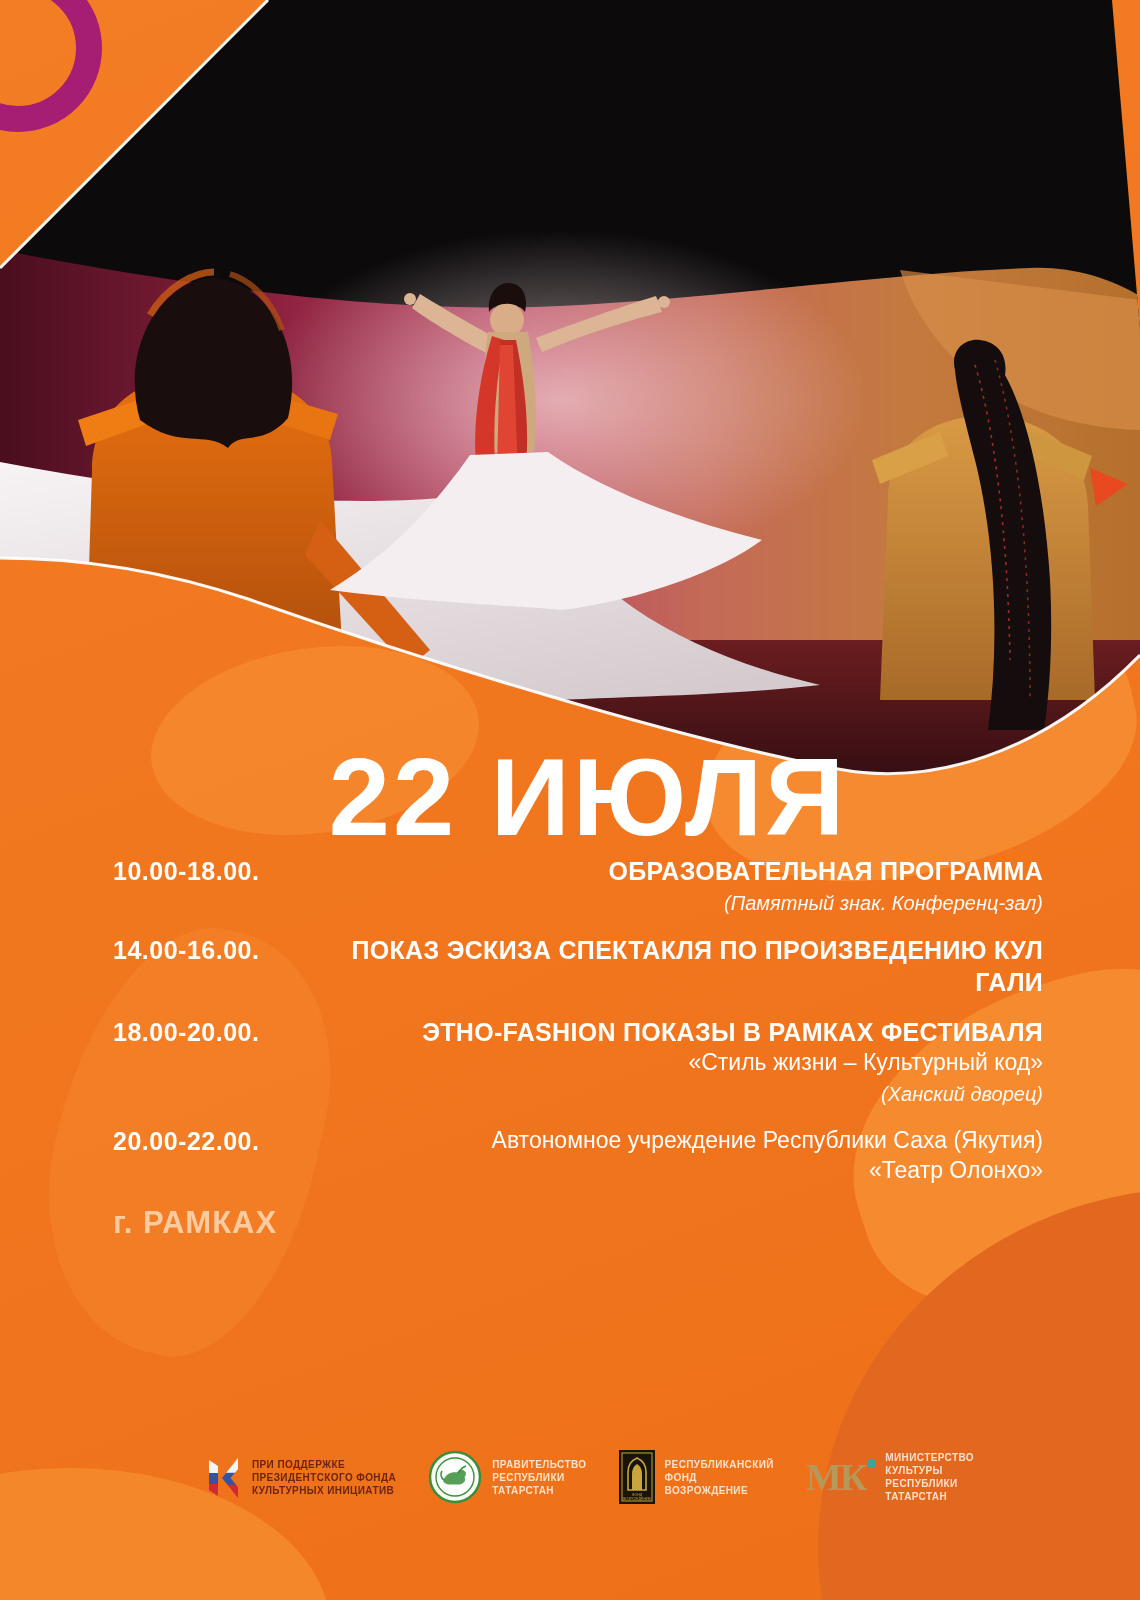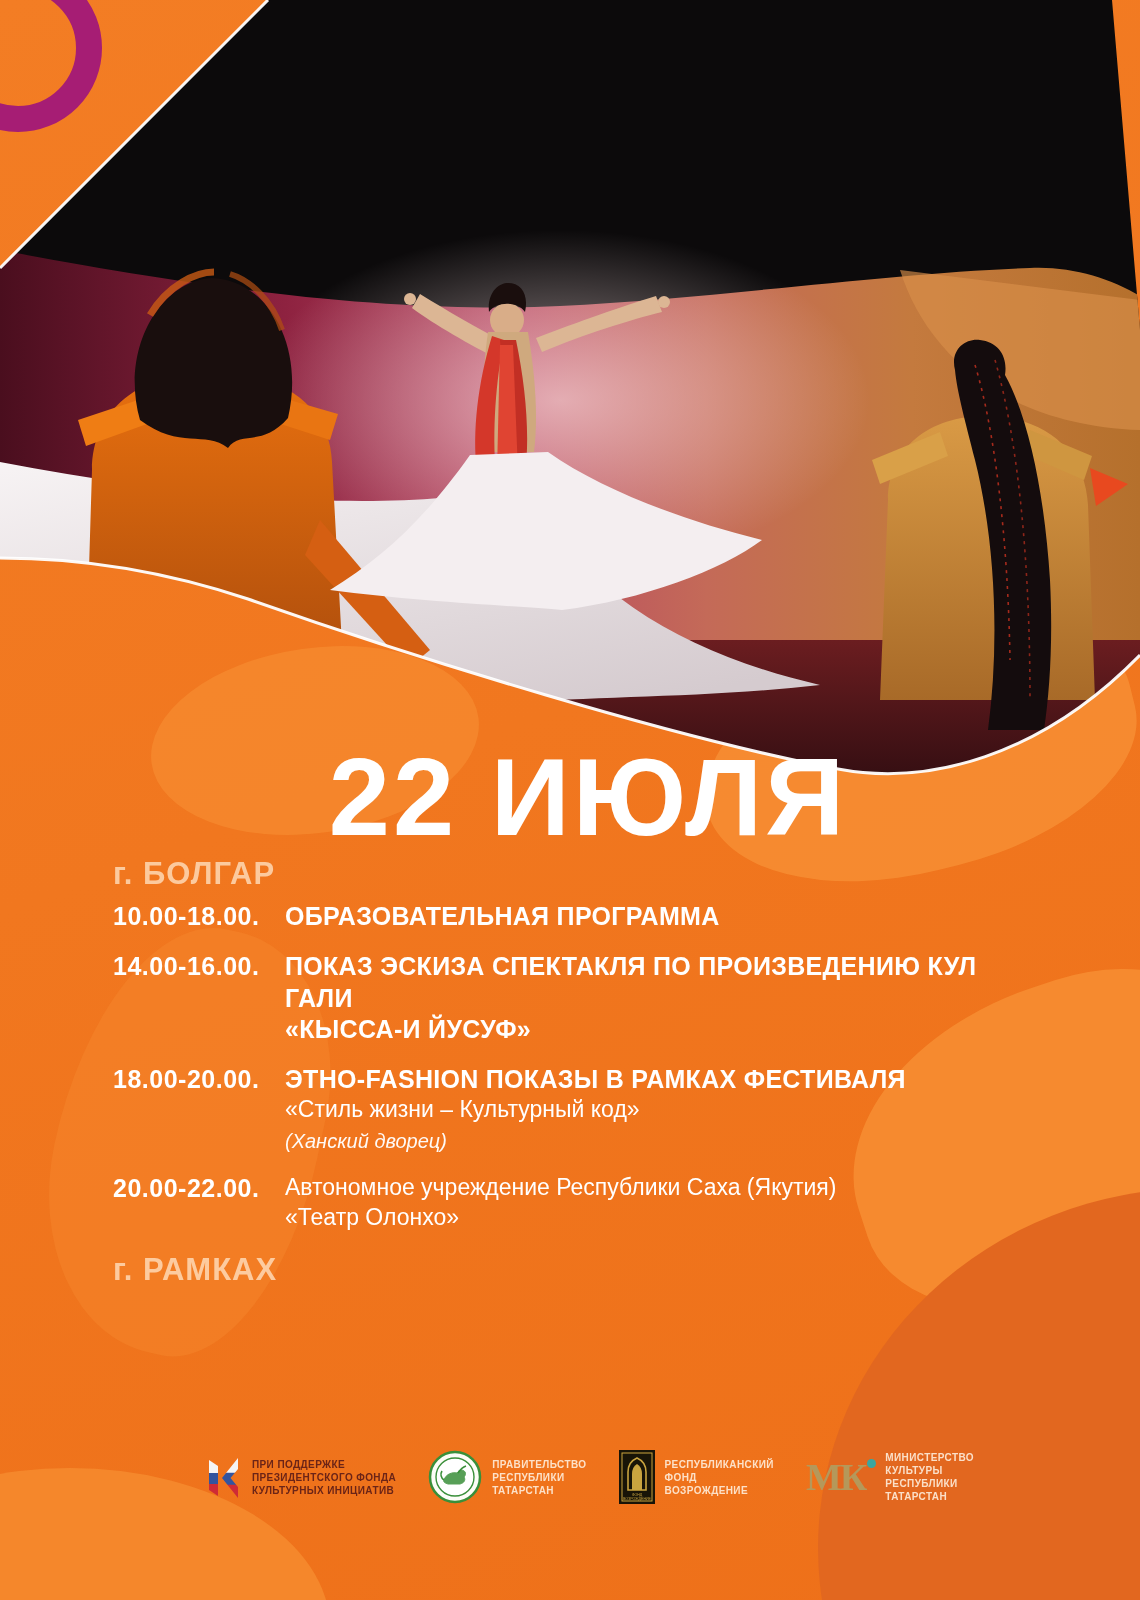--- a/index.html
+++ b/index.html
@@ -27,21 +27,21 @@
   .photo-svg{position:absolute;left:0;top:0;}
   
   .date-title{position:absolute;left:0;top:742px;width:100%;text-align:center;margin:0;
     color:#ffffff;font-size:110px;line-height:1;font-weight:bold;letter-spacing:3px;}
   
   .schedule{position:absolute;left:113px;top:856px;width:930px;color:#fff;}
   .city{font-size:31px;font-weight:bold;letter-spacing:1px;color:rgba(255,222,190,.8);margin:0 0 9px 0;}
   .city.kazan{margin:2px 0 7px 0;}
   .event-row{display:flex;align-items:flex-start;margin-bottom:19px;}
   .event-time{flex:none;width:172px;font-size:25px;font-weight:bold;letter-spacing:.5px;line-height:1.25;}
-  .event-body{flex:1;}
+  .event-body{flex:1;text-align:right;}
   .event-title{font-size:25px;font-weight:bold;letter-spacing:.3px;line-height:1.25;}
   .event-sub{font-size:23px;font-weight:normal;line-height:1.3;}
   .event-venue{font-size:20px;font-style:italic;line-height:1.3;margin-top:3px;color:rgba(255,255,255,.96);}
   
   .partners{position:absolute;left:0;top:1450px;width:100%;display:flex;justify-content:center;
     align-items:center;gap:32px;}
   .partner{display:flex;align-items:center;gap:10px;}
   .partner-caption{font-size:10px;line-height:1.3;letter-spacing:.4px;font-weight:bold;
     color:rgba(255,244,230,.85);text-transform:uppercase;}
   .partner-caption.dark{color:#6b2417;}
@@ -156,34 +156,33 @@
     </g>
 
     <path d="M 0 268 L 268 0 M 1140 655 C 1040 757 928 786 838 769
              C 678 739 418 659 248 599 C 158 569 78 558 0 558" stroke="#ffffff" stroke-width="3" fill="none" opacity=".95"></path>
   </svg>
 
   <h1 class="date-title">22 ИЮЛЯ</h1>
 
   <div class="schedule">
 
-    <div class="city">г. БОЛГАР</div>
 
     <div class="event-row">
       <div class="event-time">10.00-18.00.</div>
       <div class="event-body">
         <div class="event-title">ОБРАЗОВАТЕЛЬНАЯ ПРОГРАММА</div>
+        <div class="event-venue">(Памятный знак. Конференц-зал)</div>
       </div>
     </div>
 
     <div class="event-row">
       <div class="event-time">14.00-16.00.</div>
       <div class="event-body">
         <div class="event-title">ПОКАЗ ЭСКИЗА СПЕКТАКЛЯ ПО ПРОИЗВЕДЕНИЮ КУЛ ГАЛИ</div>
-        <div class="event-title">«КЫССА-И ЙУСУФ»</div>
       </div>
     </div>
 
     <div class="event-row">
       <div class="event-time">18.00-20.00.</div>
       <div class="event-body">
         <div class="event-title">ЭТНО-FASHION ПОКАЗЫ В РАМКАХ ФЕСТИВАЛЯ</div>
         <div class="event-sub">«Стиль жизни – Культурный код»</div>
         <div class="event-venue">(Ханский дворец)</div>
       </div>

